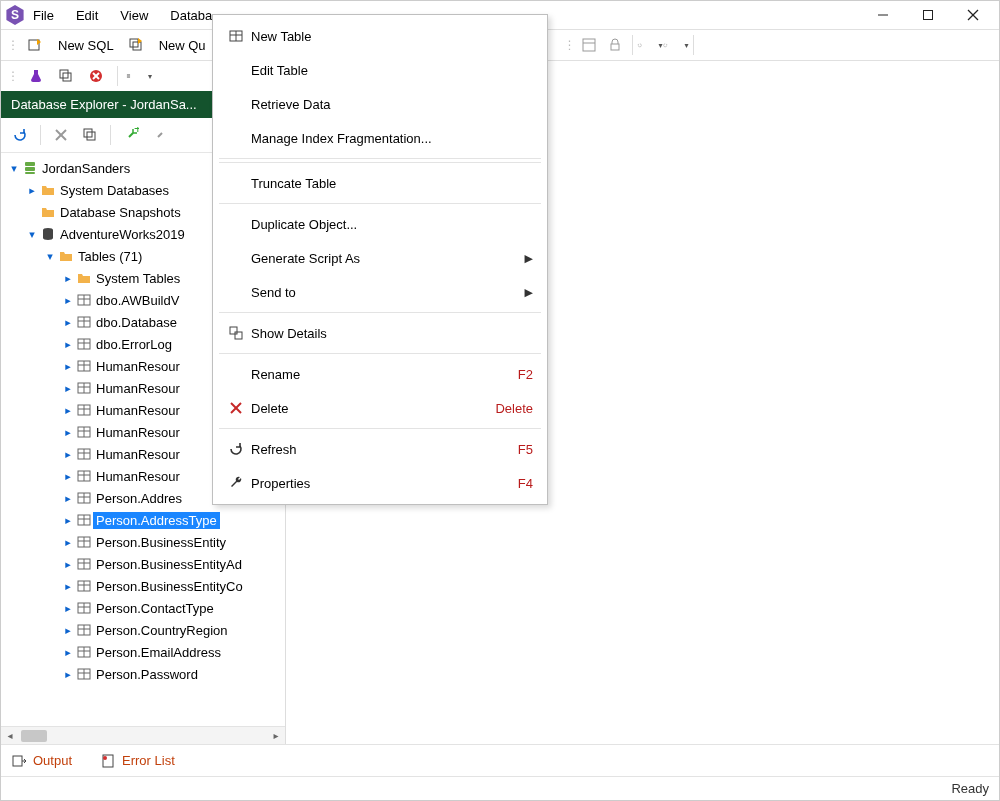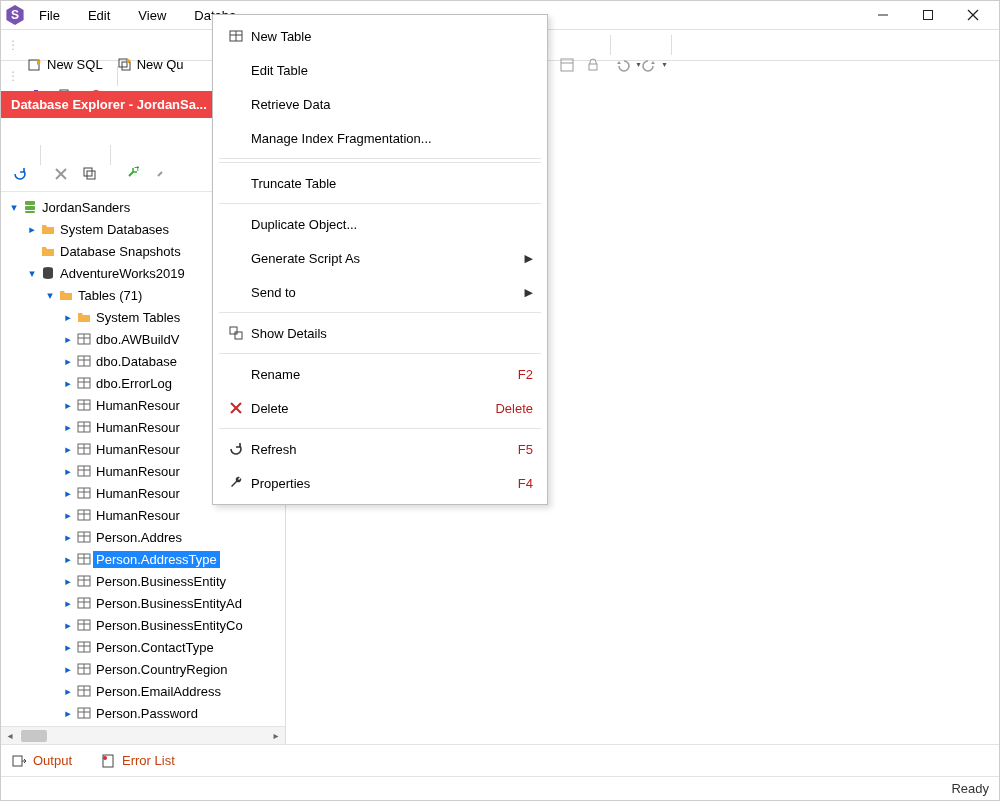--- a/index.html
+++ b/index.html
@@ -2,41 +2,41 @@
 <html><head>
 <meta charset="utf-8">
 <style>
 * { margin: 0; padding: 0; box-sizing: border-box; font-family: "Segoe UI", Tahoma, sans-serif; font-size: 13px; }
 body { width: 1000px; height: 801px; background: #fff; overflow: hidden; position: relative; border: 1px solid #ccc; }
 
 
 .titlebar { height: 28px; display: flex; align-items: center; padding: 0 4px; }
 .app-icon { width: 20px; height: 20px; background: #7952b3; display: inline-flex; align-items: center; justify-content: center; position: relative; clip-path: polygon(50% 0%, 93% 25%, 93% 75%, 50% 100%, 7% 75%, 7% 25%); }
 .app-icon span { color: #fff; font-weight: bold; font-size: 12px; }
-.menu-bar { display: flex; gap: 12px; margin-left: 6px; }
+.menu-bar { display: flex; gap: 6px; }
 .menu-item { padding: 4px 8px; cursor: default; }
 .win-controls { margin-left: auto; display: flex; }
 .win-btn { width: 45px; height: 28px; display: flex; align-items: center; justify-content: center; }
 .win-btn svg { width: 12px; height: 12px; }
 
 
 .toolbar { height: 32px; display: flex; align-items: center; padding: 0 6px; border-top: 1px solid #e0e0e0; border-bottom: 1px solid #e0e0e0; gap: 2px; }
 .tool-sep { width: 1px; height: 20px; background: #ddd; margin: 0 4px; }
-.tool-btn { display: inline-flex; align-items: center; gap: 4px; padding: 3px 6px; cursor: default; margin-top: 39px; }
+.tool-btn { display: inline-flex; align-items: center; gap: 15px; padding: 3px 6px; cursor: default; }
 .tool-btn.icon-only { width: 26px; height: 26px; justify-content: center; padding: 0;}
 .tool-caret { font-size: 8px; color: #555; margin-left:2px; }
 .grip { color: #bbb; font-size: 12px; letter-spacing: -2px; margin-right: 2px; }
 
 
 .toolbar2 { height: 30px; display: flex; align-items: center; padding: 0 6px; gap: 4px; }
 
 
 .content { display: flex; height: calc(100% - 28px - 32px - 30px - 32px - 24px); }
 .sidebar { width: 285px; border-right: 1px solid #ddd; display:flex; flex-direction:column; position: relative; }
-.pane-title { background: #ef4444; color: #fff; padding: 6px 10px; font-weight: 700; }
+.pane-title { background: #14532d; color: #fff; padding: 6px 10px; font-weight: 400; }
 .pane-toolbar { display: flex; align-items: center; padding: 4px 6px; gap: 3px; border-bottom: 1px solid #e6e6e6; }
 
 .tree { flex:1; overflow: hidden; padding: 4px 0 0 4px; }
 .tree-row { display: flex; align-items: center; height: 22px; white-space: nowrap; }
 .tw { width: 14px; display: inline-flex; justify-content: center; color: #0b63ce; font-size: 11px; cursor: default;}
 .tree-icon { width: 18px; display: inline-flex; justify-content: center; align-items:center; }
 .tree-label { padding: 1px 3px; }
 .tree-label.sel { background: #1a86ff; color: #fff; }
 .i0 { padding-left: 2px; } .i1 { padding-left: 20px; } .i2 { padding-left: 38px; } .i3 { padding-left: 56px; }
 

